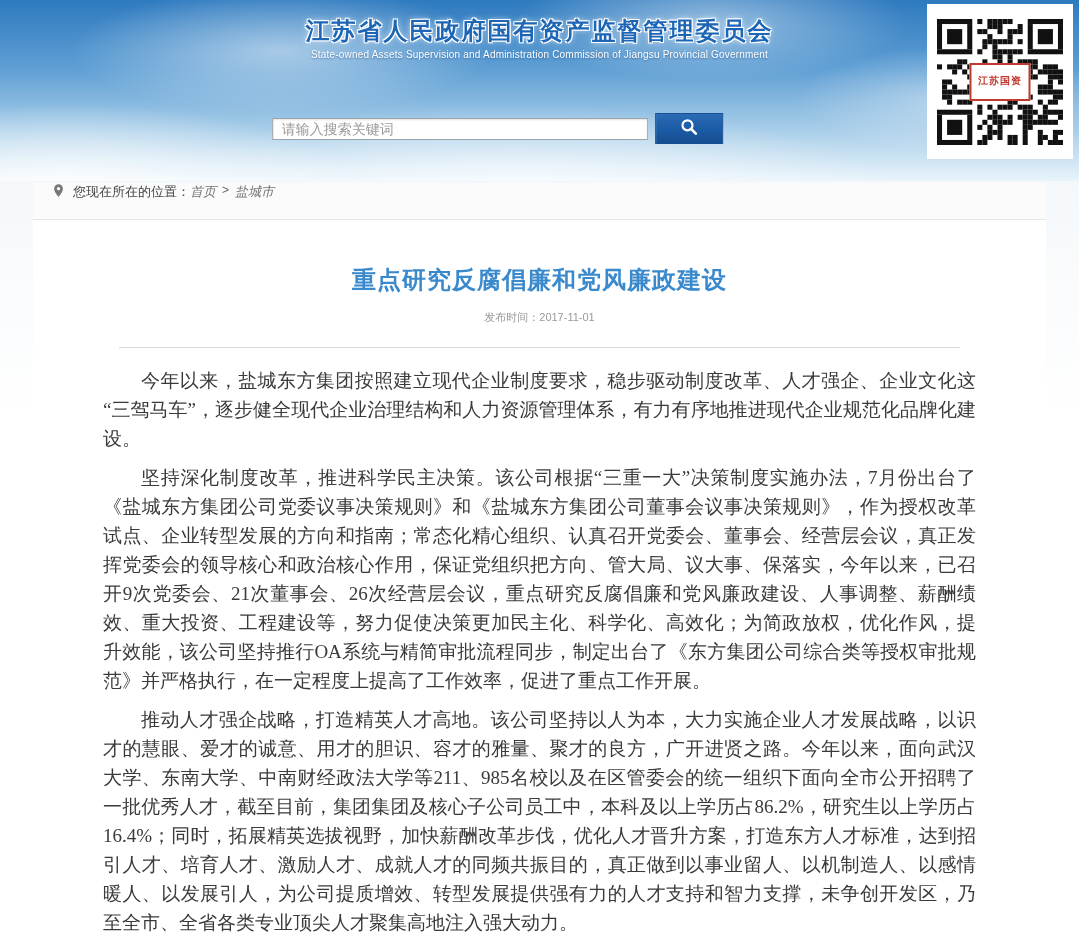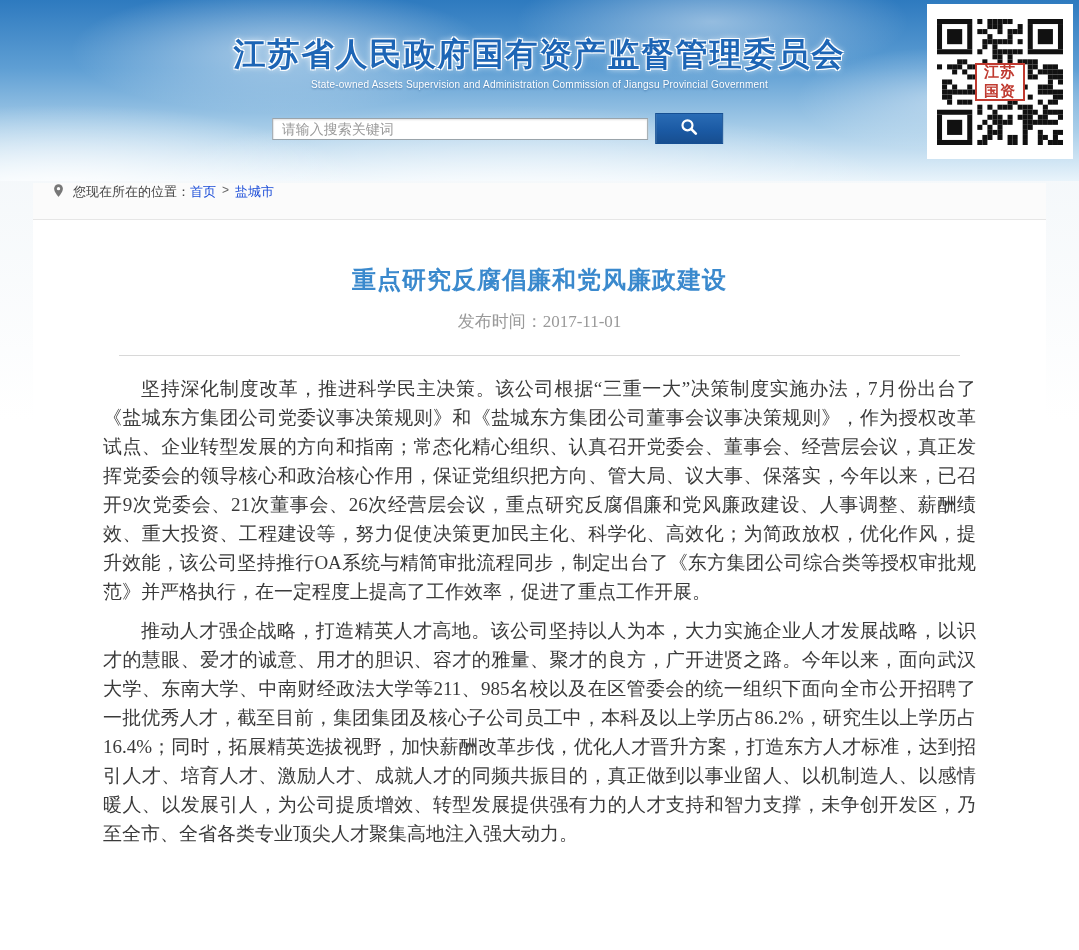--- a/index.html
+++ b/index.html
@@ -16,21 +16,21 @@
     background:
       radial-gradient(ellipse 430px 130px at 6% 108%, rgba(255,255,255,.95), rgba(255,255,255,0) 70%),
       radial-gradient(ellipse 560px 150px at 48% 118%, rgba(255,255,255,.88), rgba(255,255,255,0) 72%),
       radial-gradient(ellipse 300px 90px at 26% 28%, rgba(255,255,255,.50), rgba(255,255,255,0) 70%),
       radial-gradient(ellipse 280px 85px at 66% 12%, rgba(255,255,255,.45), rgba(255,255,255,0) 70%),
       radial-gradient(ellipse 220px 75px at 88% 55%, rgba(255,255,255,.40), rgba(255,255,255,0) 70%),
       linear-gradient(180deg,#2e7abf 0%,#5f9fd4 38%,#a9cee9 72%,#e9f4fb 100%);
   }
   .header-inner { position:relative; width:100%; height:100%; text-align:center; }
   .site-title {
-    padding-top:33px; font-size:32px; font-weight:bold; letter-spacing:2px;
+    padding-top:15px; font-size:24px; font-weight:bold; letter-spacing:2px;
     color:#1d65b5;
     text-shadow:-1px -1px 0 #fff,1px -1px 0 #fff,-1px 1px 0 #fff,1px 1px 0 #fff,0 0 6px rgba(255,255,255,.9);
     white-space:nowrap;
   }
   .site-subtitle {
     margin-top:2px; font-size:10px; color:#ffffff; letter-spacing:.2px;
     text-shadow:0 1px 2px rgba(20,70,130,.55); white-space:nowrap;
   }
   .search-row {
     position:absolute; left:50%; top:113px; transform:translateX(-9.5%) translateX(-225px);
@@ -51,46 +51,46 @@
 
   
   .qr-box {
     position:absolute; top:4px; right:6px; width:146px; height:155px;
     background:#ffffff; display:flex; align-items:center; justify-content:center;
   }
   .qr-wrap { position:relative; width:126px; height:126px; }
   .qr-wrap svg { display:block; }
   .qr-label {
     position:absolute; left:50%; top:50%; transform:translate(-50%,-50%);
-    width:50px; height:38px; background:#ffffff; border:2px solid #c03a30;
-    color:#c03a30; font-size:15px; font-weight:bold; line-height:1.25;
+    width:61px; height:38px; background:#ffffff; border:2px solid #c03a30;
+    color:#c03a30; font-size:10px; font-weight:bold; line-height:1.25;
     display:flex; align-items:center; justify-content:center; text-align:center;
     letter-spacing:1px;
   }
 
   
   .crumb-bar {
     width:1013px; margin:2px auto 0; height:37px; background:#fbfbfb;
     border-bottom:1px solid #e6e6e6; display:flex; align-items:flex-start;
     padding-left:18px; font-size:13px; color:#444;
   }
   .crumb-bar .pin { width:15px; height:15px; margin-right:7px; }
-  .crumb-link { color:#1d4ed8; text-decoration:none; cursor:pointer; }
+  .crumb-link { color:#737373; text-decoration:none; cursor:pointer;font-style:italic; }
   .crumb-sep { margin:0 6px; color:#666; font-size:12px; }
 
   
   .content {
     width:1013px; margin:0 auto; background:#ffffff; min-height:694px;
     padding:44px 70px 30px;
   }
   .article-title {
     text-align:center; color:#3a89cd; font-size:24px; font-weight:bold;
     letter-spacing:1px;
   }
-  .article-date { text-align:center; color:#999; font-size:17px; margin-top:14px;font-family:Liberation Serif, serif; }
+  .article-date { text-align:center; color:#999; font-size:11px; margin-top:14px; }
   .divider { border:none; border-top:1px solid #d8d8d8; margin:22px 16px 18px; }
   .article-body p {
     font-size:19px; line-height:29px; color:#3a3a3a; text-align:justify;
     text-indent:2em; margin-bottom:10px;
     font-family:"Liberation Serif","DejaVu Serif",serif;
   }
 </style>
 </head>
 <body>
 
@@ -334,18 +334,19 @@
     <a class="crumb-link">首页</a>
     <span class="crumb-sep">&gt;</span>
     <a class="crumb-link">盐城市</a>
   </div>
 
   <div class="content">
     <h2 class="article-title">重点研究反腐倡廉和党风廉政建设</h2>
     <div class="article-date">发布时间：2017-11-01</div>
     <hr class="divider">
     <div class="article-body" id="article-body">
+        <p>今年以来，盐城东方集团按照建立现代企业制度要求，稳步驱动制度改革、人才强企、企业文化这“三驾马车”，逐步健全现代企业治理结构和人力资源管理体系，有力有序地推进现代企业规范化品牌化建设。</p>
         <p>坚持深化制度改革，推进科学民主决策。该公司根据“三重一大”决策制度实施办法，7月份出台了《盐城东方集团公司党委议事决策规则》和《盐城东方集团公司董事会议事决策规则》，作为授权改革试点、企业转型发展的方向和指南；常态化精心组织、认真召开党委会、董事会、经营层会议，真正发挥党委会的领导核心和政治核心作用，保证党组织把方向、管大局、议大事、保落实，今年以来，已召开9次党委会、21次董事会、26次经营层会议，重点研究反腐倡廉和党风廉政建设、人事调整、薪酬绩效、重大投资、工程建设等，努力促使决策更加民主化、科学化、高效化；为简政放权，优化作风，提升效能，该公司坚持推行OA系统与精简审批流程同步，制定出台了《东方集团公司综合类等授权审批规范》并严格执行，在一定程度上提高了工作效率，促进了重点工作开展。</p>
         <p>推动人才强企战略，打造精英人才高地。该公司坚持以人为本，大力实施企业人才发展战略，以识才的慧眼、爱才的诚意、用才的胆识、容才的雅量、聚才的良方，广开进贤之路。今年以来，面向武汉大学、东南大学、中南财经政法大学等211、985名校以及在区管委会的统一组织下面向全市公开招聘了一批优秀人才，截至目前，集团集团及核心子公司员工中，本科及以上学历占86.2%，研究生以上学历占16.4%；同时，拓展精英选拔视野，加快薪酬改革步伐，优化人才晋升方案，打造东方人才标准，达到招引人才、培育人才、激励人才、成就人才的同频共振目的，真正做到以事业留人、以机制造人、以感情暖人、以发展引人，为公司提质增效、转型发展提供强有力的人才支持和智力支撑，未争创开发区，乃至全市、全省各类专业顶尖人才聚集高地注入强大动力。</p>
       </div>
   </div>
 
 </div>
 
 </body></html>

